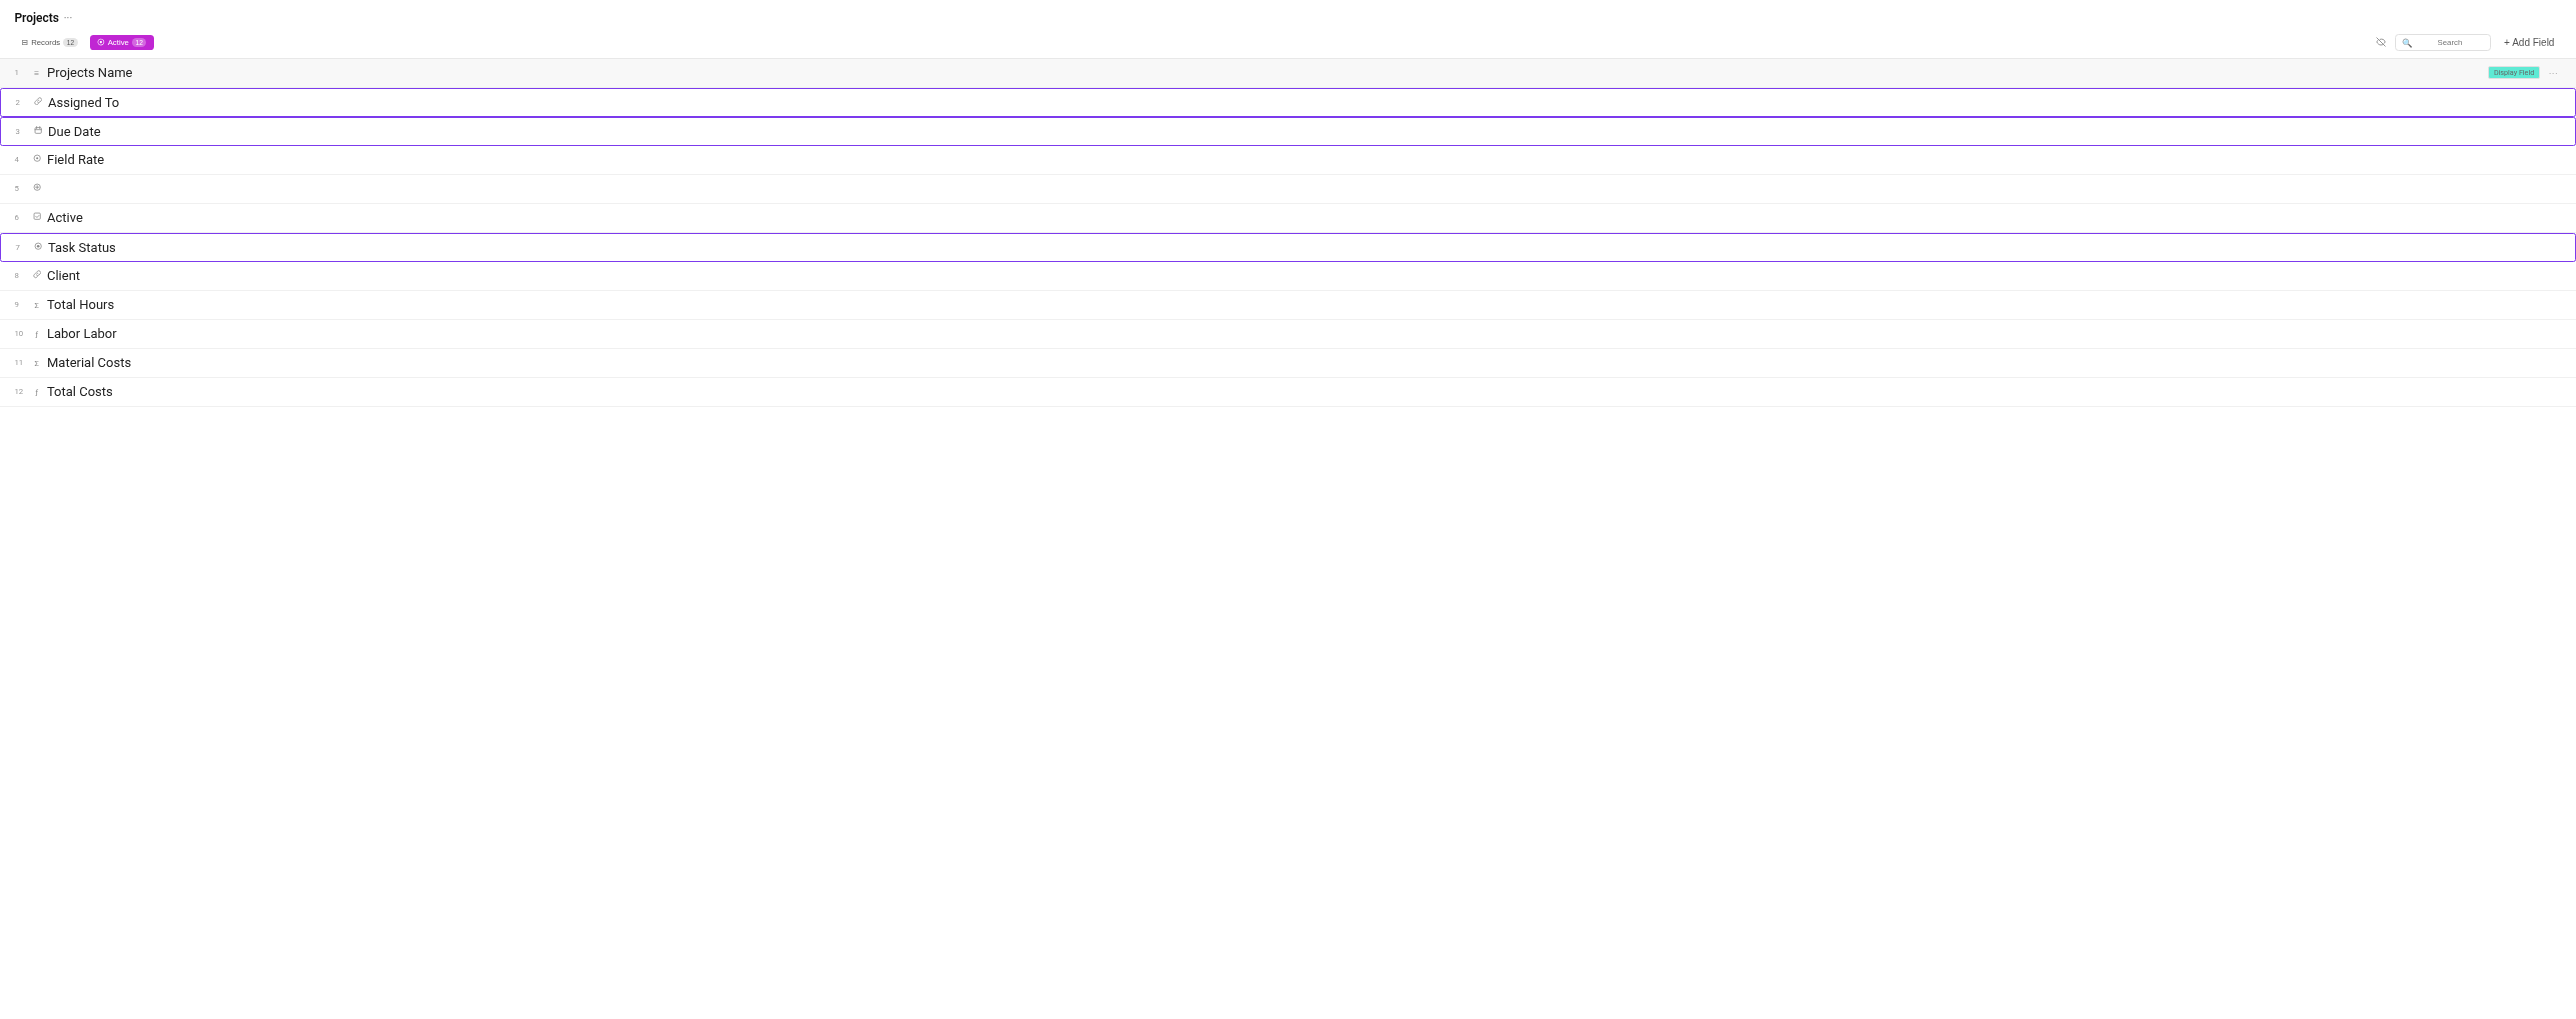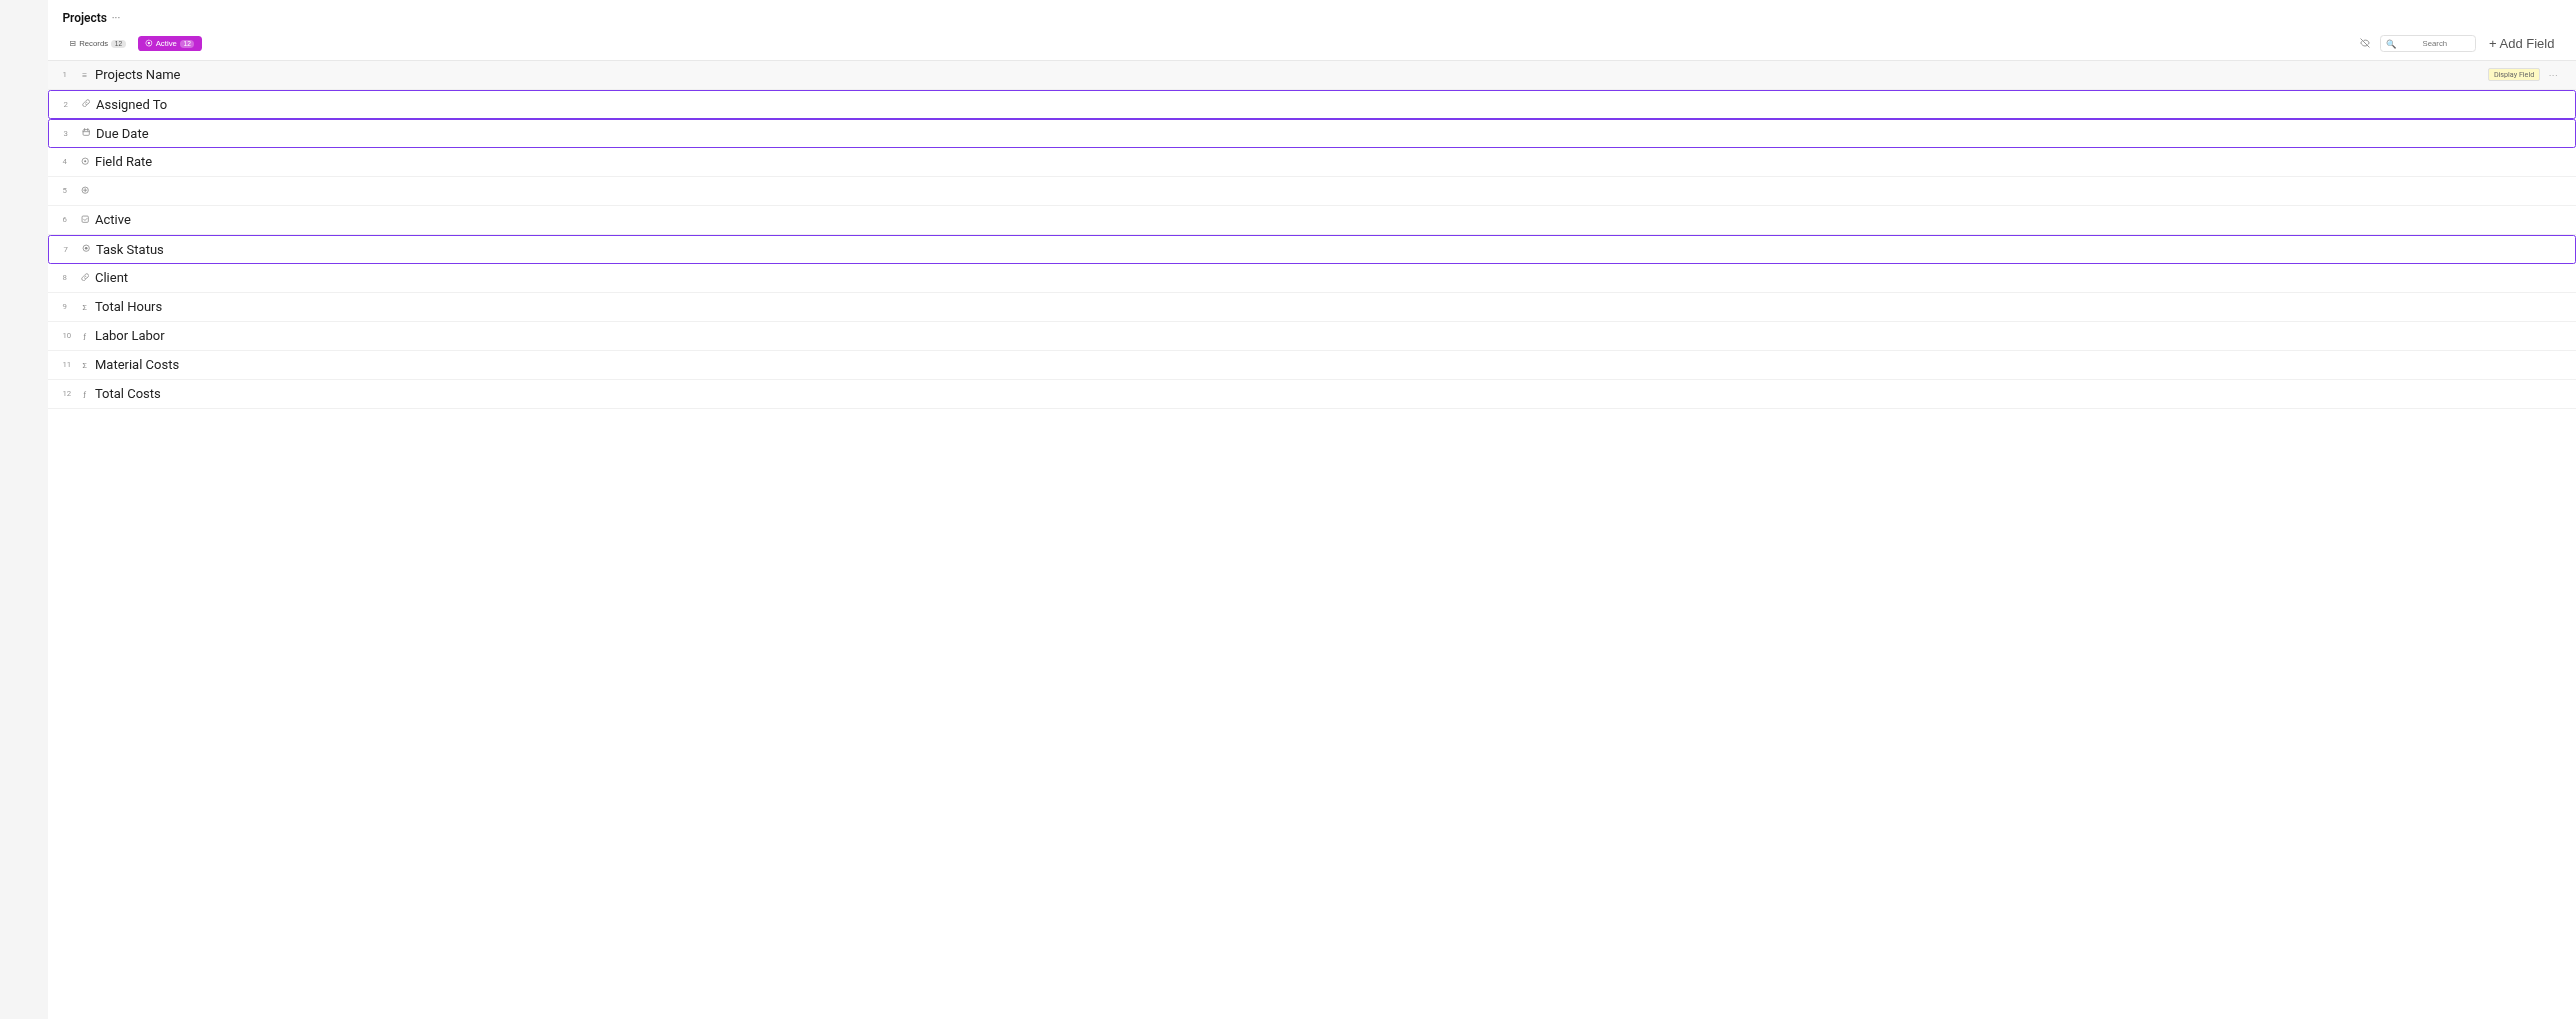--- a/index.html
+++ b/index.html
@@ -6,21 +6,20 @@
     body {
       font-family: -apple-system, BlinkMacSystemFont, 'Segoe UI', Roboto, sans-serif;
       background: #f5f5f5;
       color: #222;
       font-size: 8.4px;
     }
     .page {
       background: #fff;
       min-height: 100vh;
       padding: 0;
-      margin-left: 48px;
     }
     .header {
       padding: 10.8px 14.4px 0 14.4px;
     }
     .title {
       font-size: 12px;
       font-weight: 600;
       color: #111;
       display: flex;
       align-items: center;
@@ -100,21 +99,21 @@
       text-align: center;
     }
     .add-field-btn {
       display: flex;
       align-items: center;
       gap: 2.4px;
       padding: 3px 7.2px;
       background: none;
       border: none;
       cursor: pointer;
-      font-size: 13px;
+      font-size: 10px;
       color: #555;
       border-radius: 3.6px;
     }
 
     .divider {
       height: 0.6px;
       background: #e8e8e8;
       margin: 6px 0 0 0;
     }
 
@@ -164,21 +163,21 @@
       display: none;
     }
     .field-menu-btn.always-show { display: block; }
 
     .row-1 {
       background: #f8f8f8;
     }
     .display-field-badge {
       font-size: 7.2px;
       color: #666;
-      background: #fef9c3;
+      background: #5eead4;
       border: 0.6px solid #e0e0e0;
       border-radius: 2px;
       padding: 1.2px 4.8px;
       margin-right: 4.8px;
     }
   </style>
 </head>
 <body>
 
 <div class="page">

